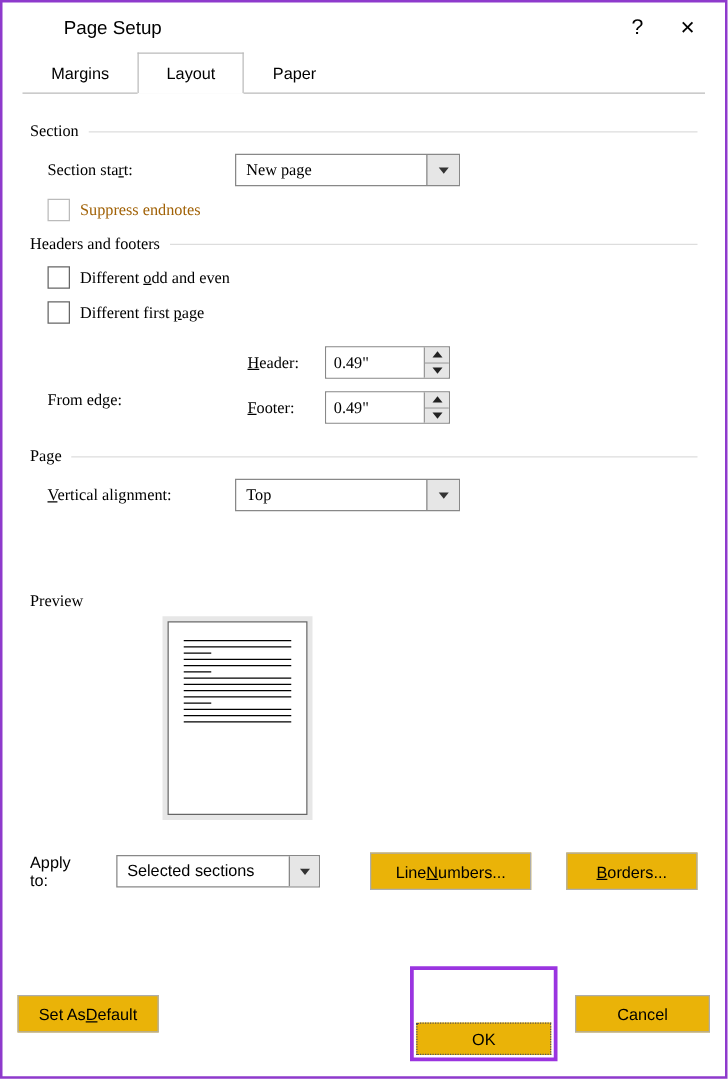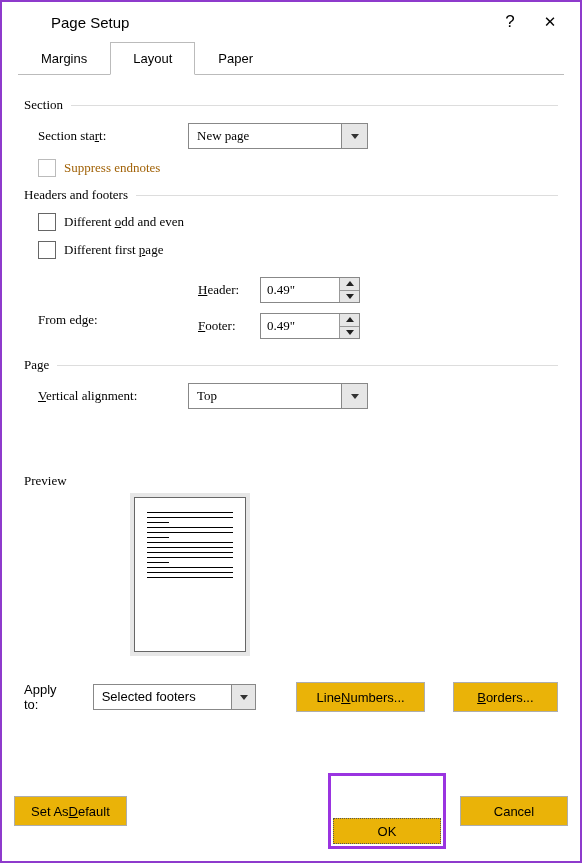--- a/index.html
+++ b/index.html
@@ -269,21 +269,21 @@
     <div class="ln"></div>
       <div class="ln"></div>
       <div class="ln"></div>
   </div>
 
 </div>
 
 <div class="foot1">
   <span>Apply to:</span>
   <div class="sel" style="width:170px;">
-    <span class="sel-text" style="flex:1">Selected footers</span>
+    <span class="sel-text" style="flex:1">Selected sections</span>
     <span class="sel-btn" style="width:24px;">
         <span class="chev-down"></span>
       </span>
   </div>
   <span class="spacer"></span>
   <button class="btn" style="width:132px;">Line <span class="u">N</span>umbers...</button>
   <button class="btn" style="width:108px;margin-left:8px;"><span class="u">B</span>orders...</button>
 </div>
 
 <div class="foot2">

